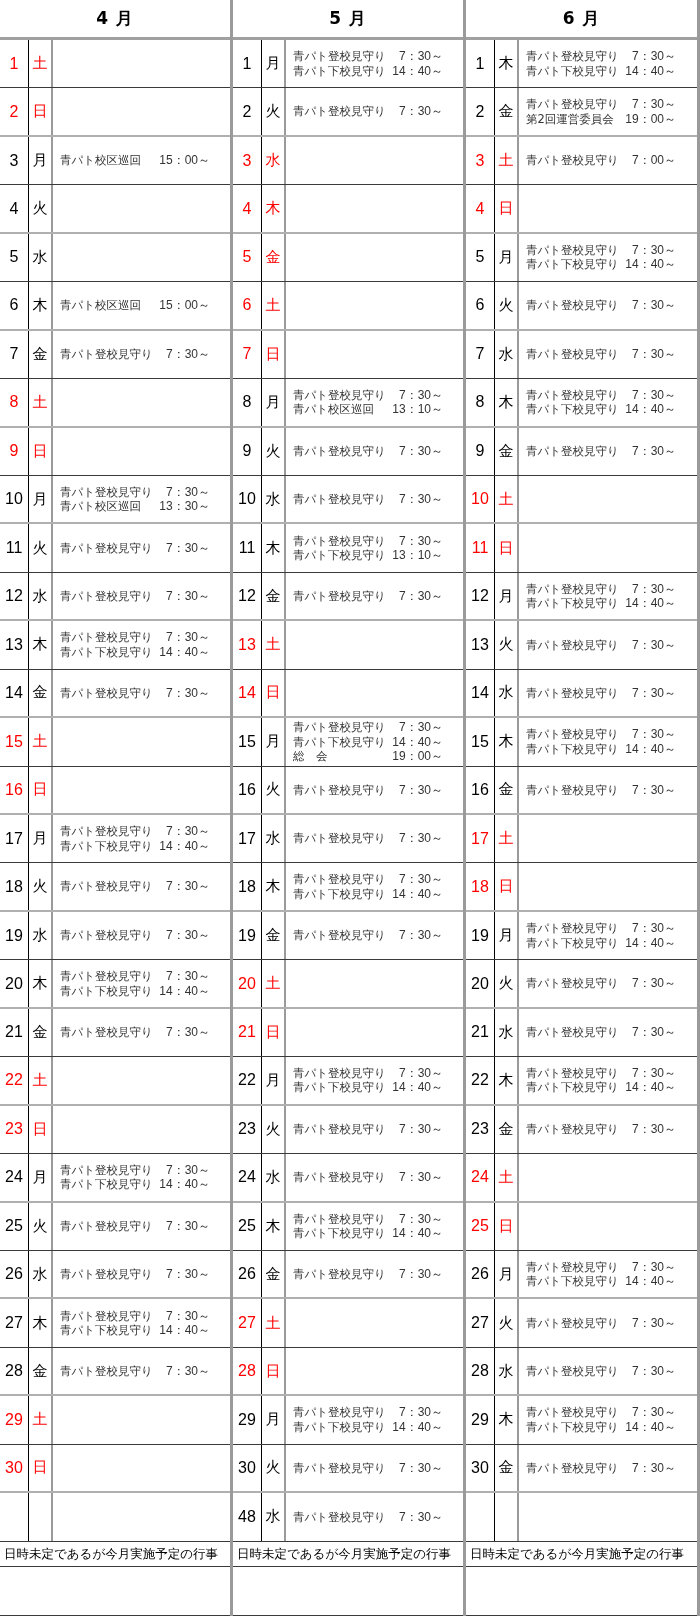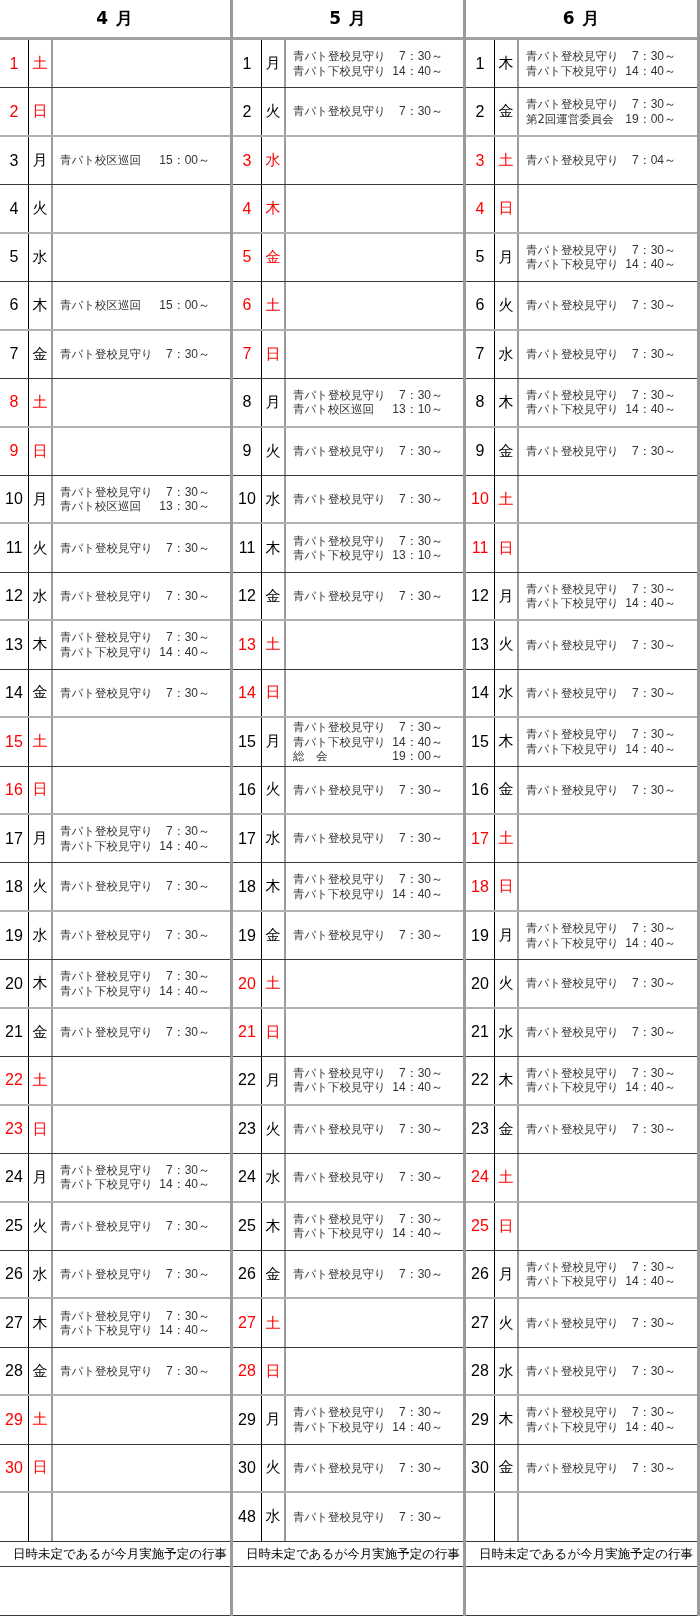--- a/index.html
+++ b/index.html
@@ -11,21 +11,21 @@
   .month.m2 { width: 234px; }
   .month-header { box-sizing: border-box; height: 40px; border-bottom: 3px solid #a0a0a0; display: flex; align-items: center; justify-content: center; font-weight: bold; font-size: 17px; color: #000; letter-spacing: 1px; }
   .row { box-sizing: border-box; height: 48.45px; display: flex; border-bottom: 1px solid #3a3a3a; }
   .row.alt { border-bottom: 2px solid #b0b0b0; }
   .day { box-sizing: border-box; width: 29px; border-right: 1px solid #000; display: flex; align-items: center; justify-content: center; font-family: "Liberation Sans", sans-serif; font-size: 16px; color: #000; }
   .wd { box-sizing: border-box; width: 24px; border-right: 2px solid #9a9a9a; display: flex; align-items: center; justify-content: center; font-size: 15px; color: #000; }
   .red { color: #ff0000; }
   .ev { flex: 1; box-sizing: border-box; padding-left: 7px; display: flex; flex-direction: column; justify-content: center; font-size: 11.5px; line-height: 14.5px; color: #333333; overflow: hidden; white-space: nowrap; }
   .ev-line { display: flex; width: 150px; justify-content: space-between; }
   .ev-time { width: 52px; text-align: right; font-family: "Liberation Sans", sans-serif; font-size: 12px; }
-  .foot-label { box-sizing: border-box; height: 25px; border-bottom: 1px solid #3a3a3a; font-size: 12.5px; line-height: 24px; padding-left: 13px; color: #000; white-space: nowrap; overflow: hidden; }
+  .foot-label { box-sizing: border-box; height: 25px; border-bottom: 1px solid #3a3a3a; font-size: 12.5px; line-height: 24px; padding-left: 4px; color: #000; white-space: nowrap; overflow: hidden; }
   .foot-blank { box-sizing: border-box; flex: 1; border-bottom: 1px solid #3a3a3a; }
 </style>
 </head>
 <body>
 
 <div class="sheet" id="sheet">
     <div class="month m0">
       <div class="month-header">4 月</div>
       <div class="row">
         <div class="day red" style="color: rgb(255, 0, 0);">1</div>
@@ -624,21 +624,21 @@
             <span class="ev-time">19：00～</span>
           </div>
         </div>
       </div>
       <div class="row">
         <div class="day red" style="color: rgb(255, 0, 0);">3</div>
         <div class="wd red" style="color: rgb(255, 0, 0);">土</div>
         <div class="ev">
           <div class="ev-line">
             <span class="ev-label">青パト登校見守り</span>
-            <span class="ev-time">7：04～</span>
+            <span class="ev-time">7：00～</span>
           </div>
         </div>
       </div>
       <div class="row alt">
         <div class="day red" style="color: rgb(255, 0, 0);">4</div>
         <div class="wd red" style="color: rgb(255, 0, 0);">日</div>
         <div class="ev"></div>
       </div>
       <div class="row">
         <div class="day">5</div>

